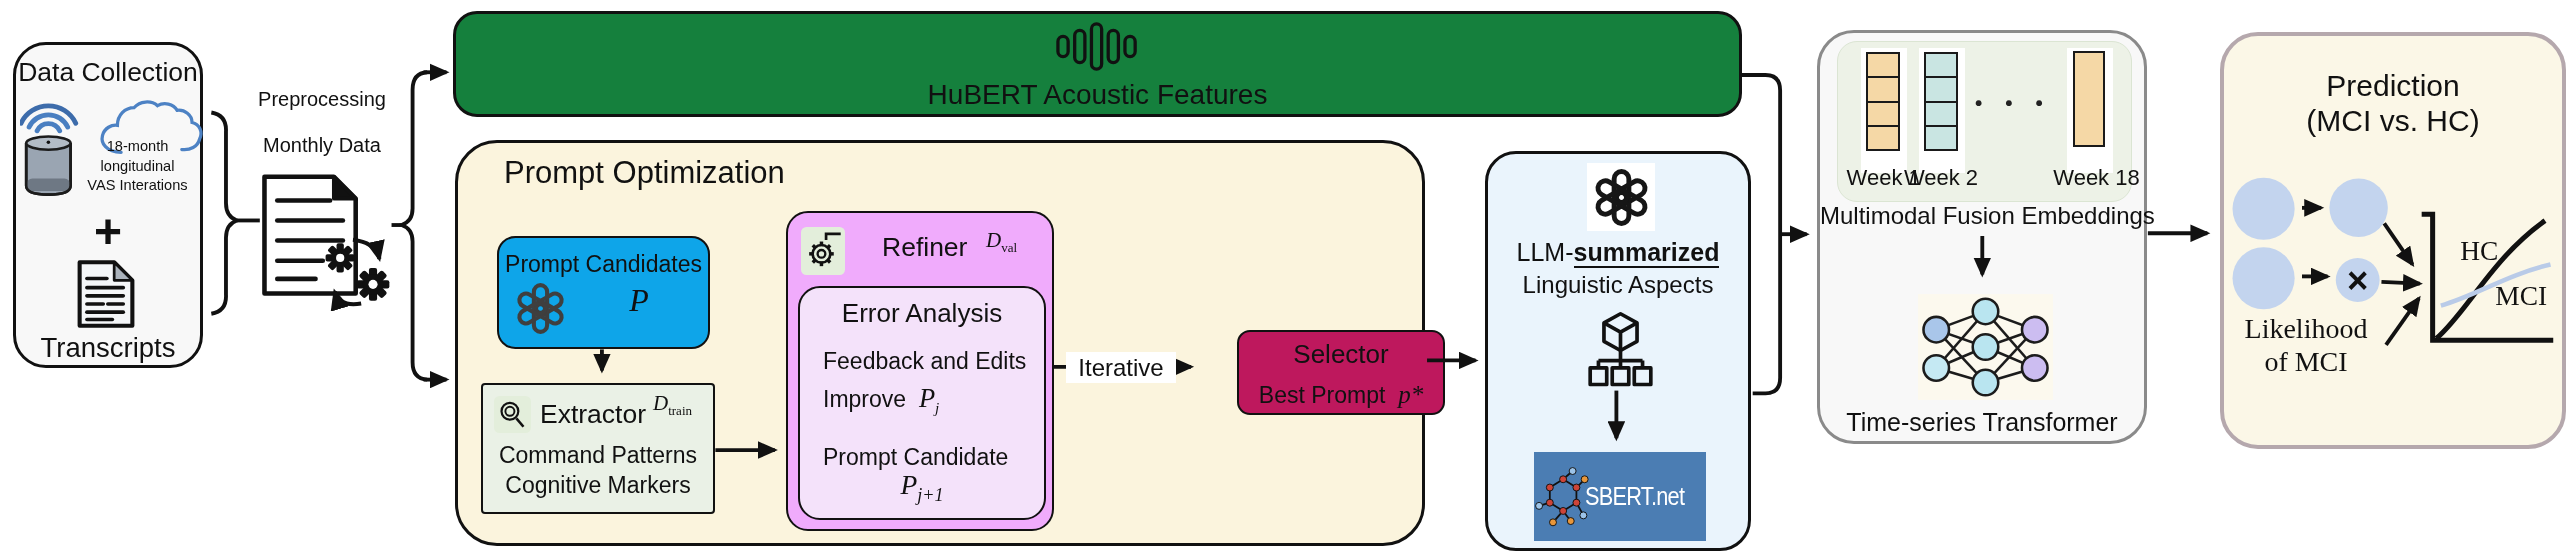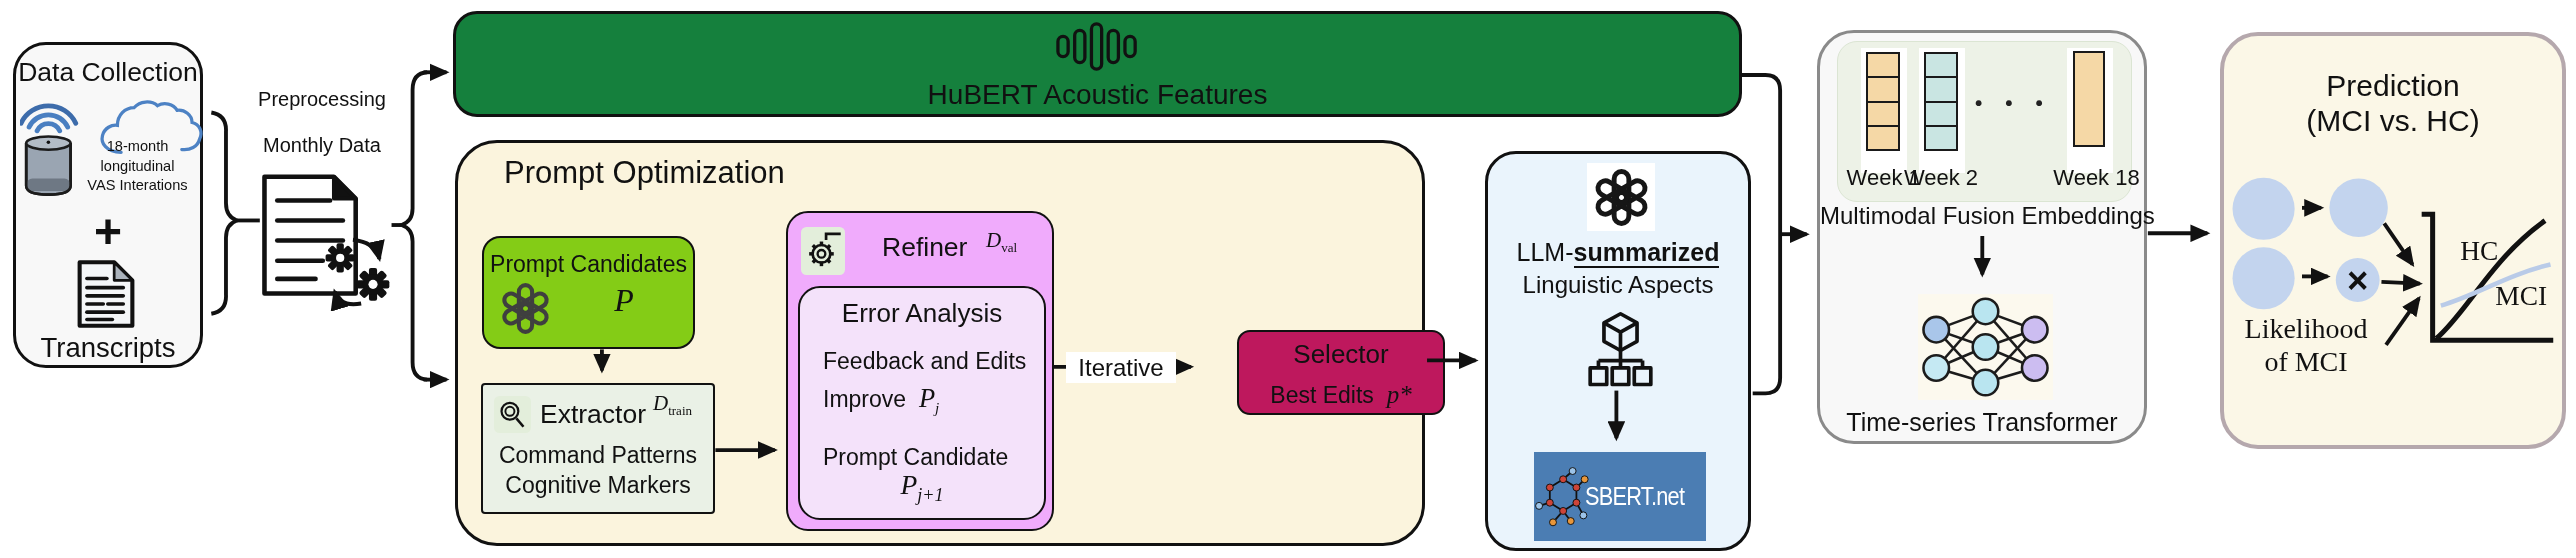--- a/index.html
+++ b/index.html
@@ -29,21 +29,21 @@
   #pp1{left:234px;top:88px;width:176px;font-size:20px;font-weight:500;z-index:2;}
   #pp2{left:234px;top:119px;width:176px;font-size:20px;font-weight:500;z-index:2;margin-top:15px;}
   #ppdoc{left:259px;top:172px;width:135px;height:139px;z-index:2;}
   
   #hb{left:453px;top:11px;width:1289px;height:106px;border:3.2px solid #111;border-radius:24px;background:#15803d;z-index:1;}
   #hb-icon{left:0;top:7.3px;width:100%;display:flex;justify-content:center;}
   #hb-label{left:0;top:65px;width:100%;font-size:28px;font-weight:500;}
   
   #po{left:455px;top:140px;width:970px;height:406px;border:3.2px solid #111;border-radius:42px;background:#fbf4dd;z-index:1;}
   #po-title{left:46px;top:12px;font-size:31px;font-weight:500;}
-  #pc{left:24px;top:93px;width:213px;height:113px;border:2.7px solid #111;border-radius:18.3px;background:#84cc16;}
+  #pc{left:39px;top:93px;width:213px;height:113px;border:2.7px solid #111;border-radius:18.3px;background:#0ea5e9;}
   #pc-label{left:0;top:13px;width:100%;font-size:23px;font-weight:500;}
   #pc-logo{left:14.6px;top:44px;width:53px;height:53px;}
   #pc-sym{left:108px;top:44px;width:64px;font-size:32px;}
   #ext{left:23px;top:240px;width:234px;height:131px;border:2.7px solid #111;border-radius:4px;background:#eaf1e6;}
   #ext-icon{left:11px;top:11px;width:37px;height:37px;background:#e3eedb;border-radius:5.5px;padding:2.7px;}
   #ext-label{left:57px;top:13.7px;font-size:26.5px;font-weight:500;}
   #ext-ds{left:170px;top:6.4px;font-size:21px;}
   #ext-i1{left:0;top:57px;width:100%;font-size:23px;}
   #ext-i2{left:0;top:87px;width:100%;font-size:23px;}
   #ref{left:328px;top:68px;width:268px;height:320px;border:2.7px solid #111;border-radius:22px;background:#f0abfc;}
@@ -266,21 +266,21 @@
         <div id="ea-title" class="abs ctr nw">Error Analysis</div>
         <div id="ea-i1" class="abs nw">Feedback and Edits</div>
         <div id="ea-i2" class="abs nw"><span>Improve</span>&nbsp;&nbsp;<span class="math" style="font-size:26.5px">P</span><sub class="msubi">j</sub></div>
         <div id="ea-i3" class="abs nw">Prompt Candidate</div>
         <div id="ea-sym" class="abs ctr nw"><span class="math">P</span><sub class="msubi">j+1</sub></div>
       </div>
     </div>
 
     <div id="sel" class="abs">
       <div id="sel-title" class="abs ctr nw">Selector</div>
-      <div id="sel-line" class="abs ctr nw"><span>Best Edits</span>&nbsp;&nbsp;<span class="math" style="font-size:25px">p*</span></div>
+      <div id="sel-line" class="abs ctr nw"><span>Best Prompt</span>&nbsp;&nbsp;<span class="math" style="font-size:25px">p*</span></div>
     </div>
   </div>
   <div id="iter" class="abs ctr nw">Iterative</div>
 
   <div id="llm" class="abs">
     <div id="llm-logo" class="abs">
       <svg width="59" height="59" viewBox="-42 -42 84 84">
         <g fill="none" stroke="#161616" stroke-width="7">
           <rect x="-10.5" y="-37" width="21" height="44" rx="10.5"></rect>
           <rect x="-10.5" y="-37" width="21" height="44" rx="10.5" transform="rotate(60)"></rect>

